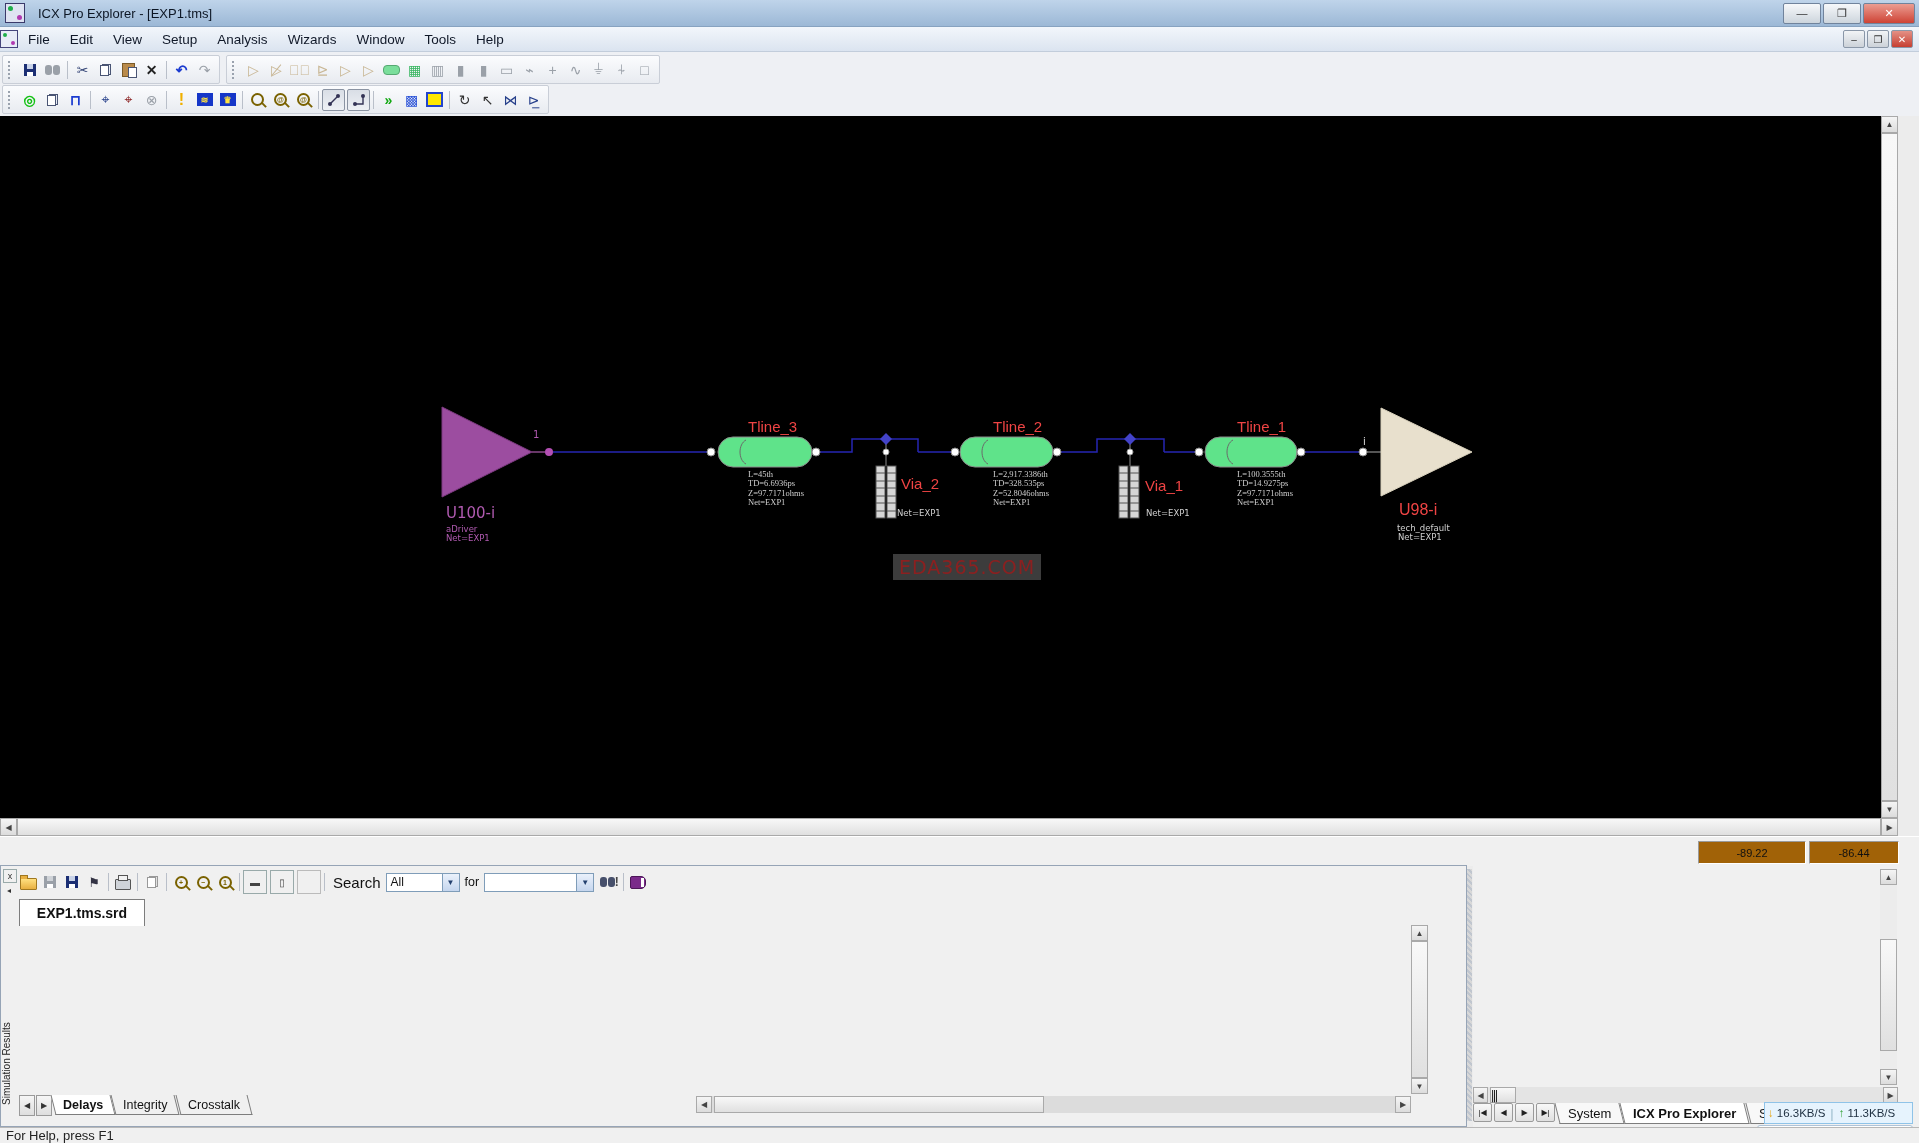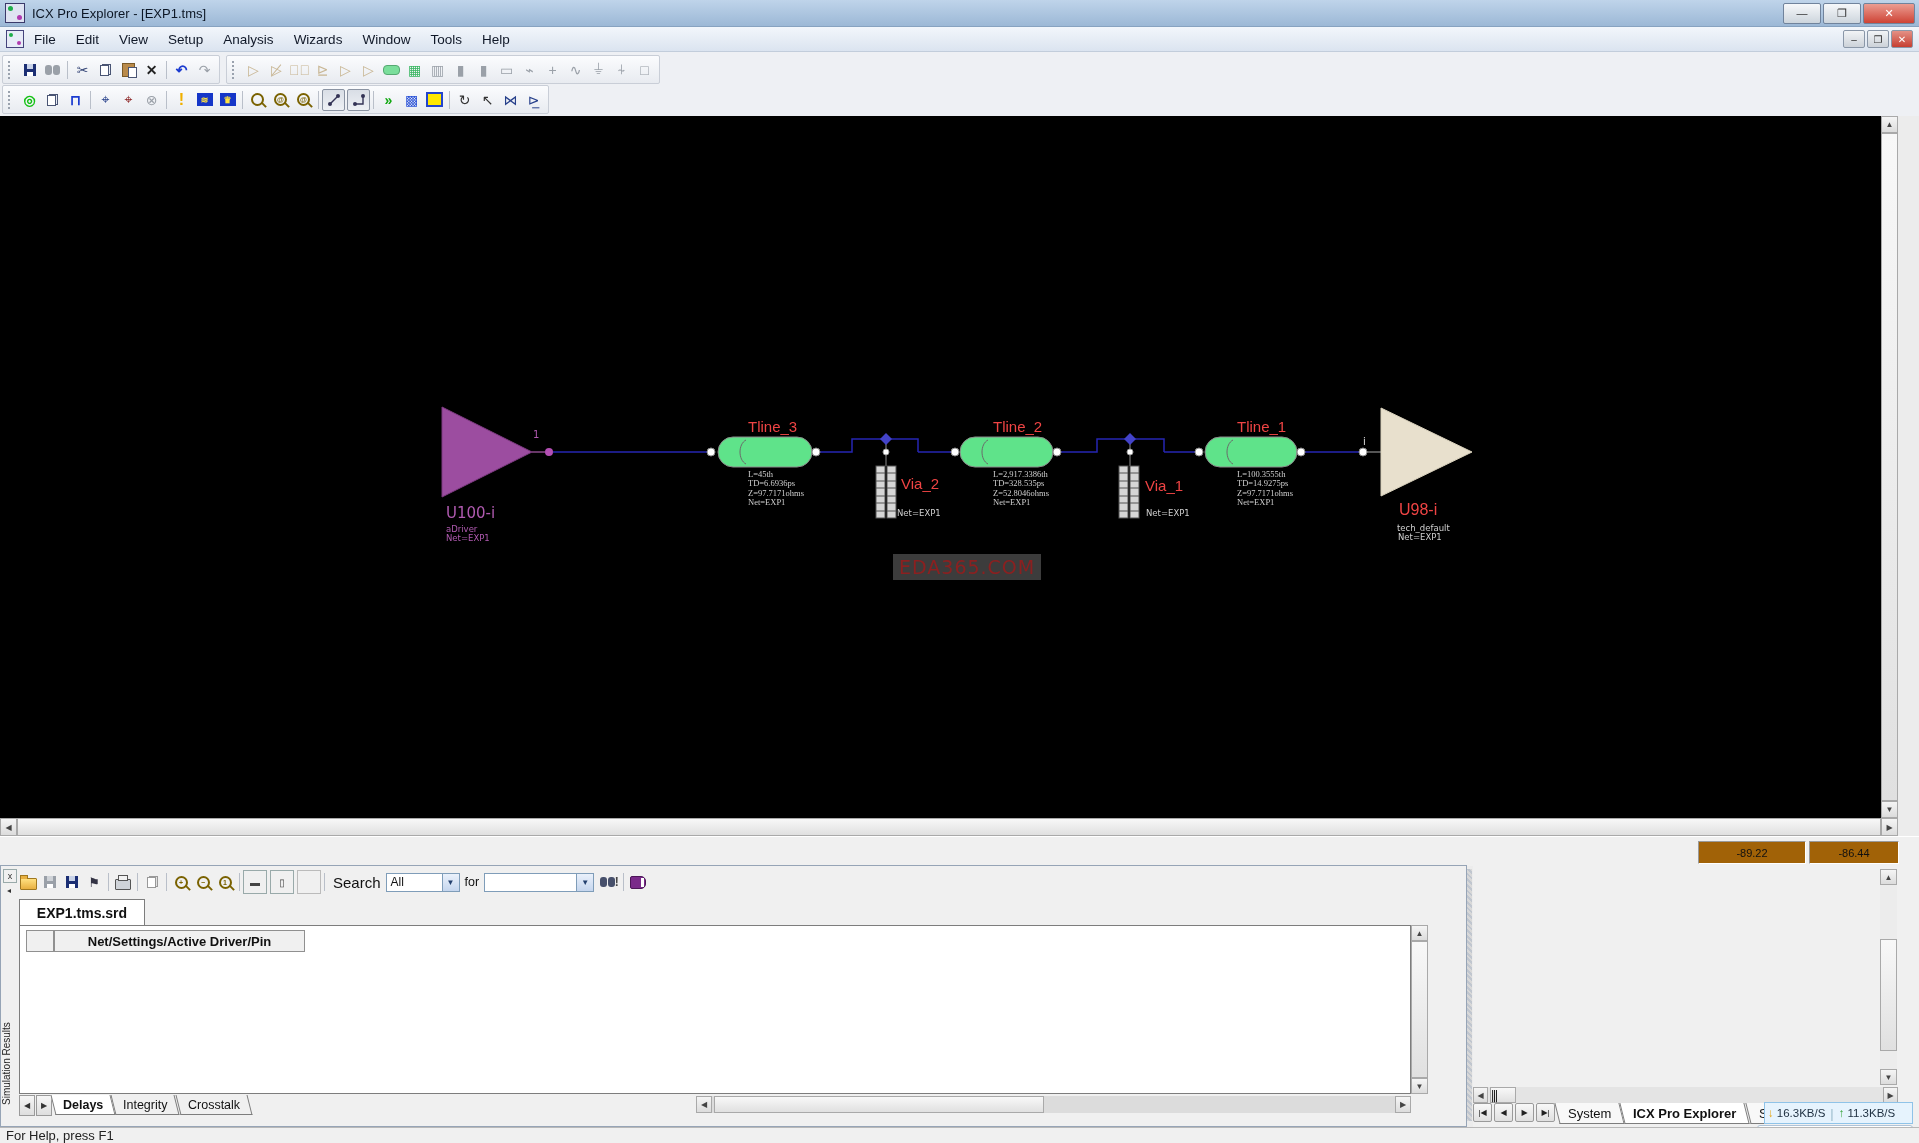--- a/index.html
+++ b/index.html
@@ -8,30 +8,30 @@
   .abs{position:absolute}
 
   
   .titlebar{left:0;top:0;width:1919px;height:27px;
     background:linear-gradient(#bfd4ea,#9cb8d6);border-bottom:1px solid #87a2c0;
     display:flex;align-items:center;padding-left:5px;box-sizing:border-box}
   .appicon{width:18px;height:18px;background:#dfe3f2;border:1px solid #3a3a6a;
     position:relative;flex:0 0 auto}
   .appicon i{position:absolute;width:5px;height:5px;border-radius:50%;background:#1fae4b}
   .appicon i.b{left:2px;top:2px}.appicon i.c{right:2px;bottom:2px;background:#b03ab0}
-  .titletext{font-size:13px;margin-left:7px;color:#0c1624}
+  .titletext{font-size:13px;margin-left:13px;color:#0c1624}
   .wbtn{width:36px;height:19px;border:1px solid #70839c;border-radius:2px;margin-left:2px;
     background:linear-gradient(#f6f8fa,#cdd5dd);display:flex;align-items:center;
     justify-content:center;font-size:11px;color:#333}
   .wbtn.close{width:50px;background:linear-gradient(#eb9d92,#ce4335);color:#fff}
 
   
   .menubar{left:0;top:27px;width:1919px;height:25px;
     background:linear-gradient(#f2f6fb,#dbe4f0);border-bottom:1px solid #c2cddb;
-    display:flex;align-items:center;box-sizing:border-box;padding-left:6px}
+    display:flex;align-items:center;box-sizing:border-box;}
   .docicon{width:16px;height:16px;background:#e7ebf7;border:1px solid #44447c;position:relative}
   .docicon i{position:absolute;width:4px;height:4px;border-radius:50%;background:#1fae4b}
   .docicon i.b{left:2px;top:2px}.docicon i.c{right:2px;bottom:2px;background:#b03ab0}
   .mitem{font-size:13.5px;padding:3px 10px;color:#101828}
   .smb{width:20px;height:16px;border:1px solid #8a97a8;border-radius:2px;margin-left:2px;
     background:linear-gradient(#f2f4f6,#ccd2d9);font-size:10px;display:flex;
     align-items:center;justify-content:center;color:#333}
   .smb.close{background:linear-gradient(#e49186,#c63f31);color:#fff}
 
   
@@ -540,24 +540,20 @@
         <span class="ic-binoc dark"></span>
         <span style="font-weight:bold;font-size:12px">!</span>
       </div>
     <div class="tsep"></div>
     <div class="pbtn">
         <span class="ic-book"></span>
       </div>
   </div>
 
   <div class="doctab">EXP1.tms.srd</div>
-  <div class="pcontent">
-    <div class="hcell" style="left:6px;width:28px"></div>
-    <div class="hcell" style="left:34px;width:251px;display:flex;align-items:center;justify-content:center;font-size:13px;font-weight:bold">Net/Settings/Active Driver/Pin</div>
-  </div>
 
   <div class="sb" style="position:absolute;left:1410px;top:59px;width:17px;height:169px">
     <div class="sbbtn" style="left:0;top:0;width:17px;height:16px">▲</div>
     <div class="sbthumb" style="left:0;top:16px;width:17px;height:137px"></div>
     <div class="sbbtn" style="left:0;bottom:0;width:17px;height:16px">▼</div>
   </div>
 
   <div class="btabs">
     <div class="tarr">◀</div>
     <div class="tarr">▶</div>

